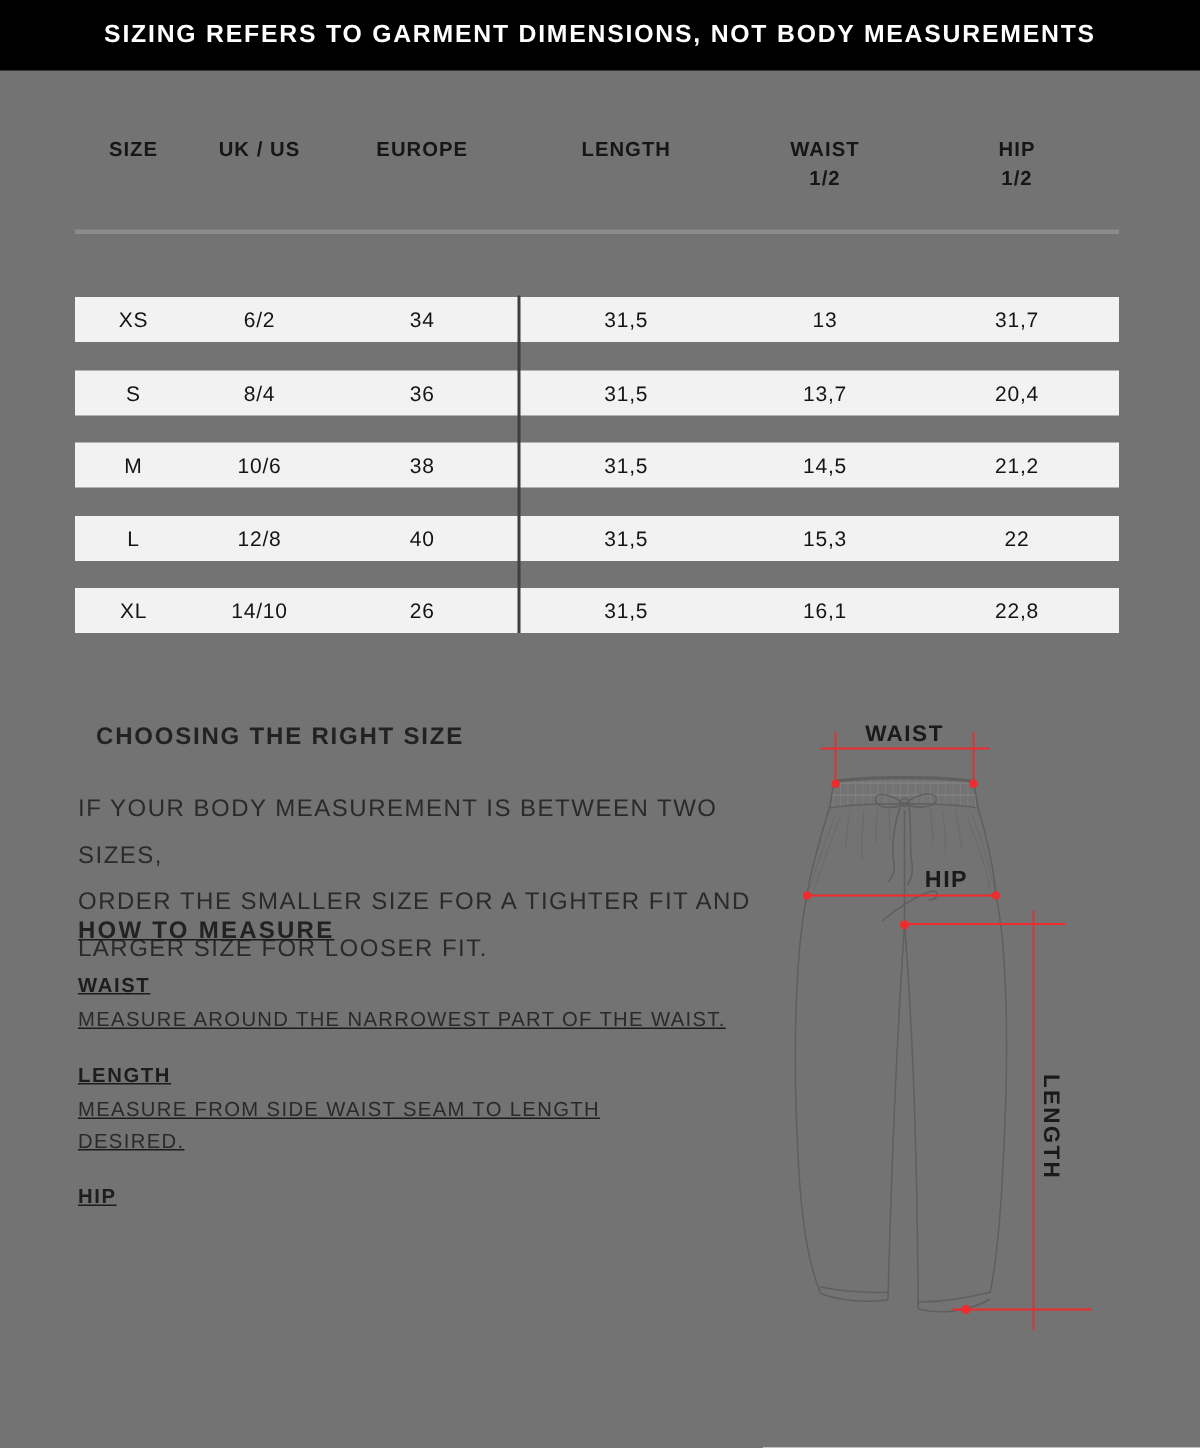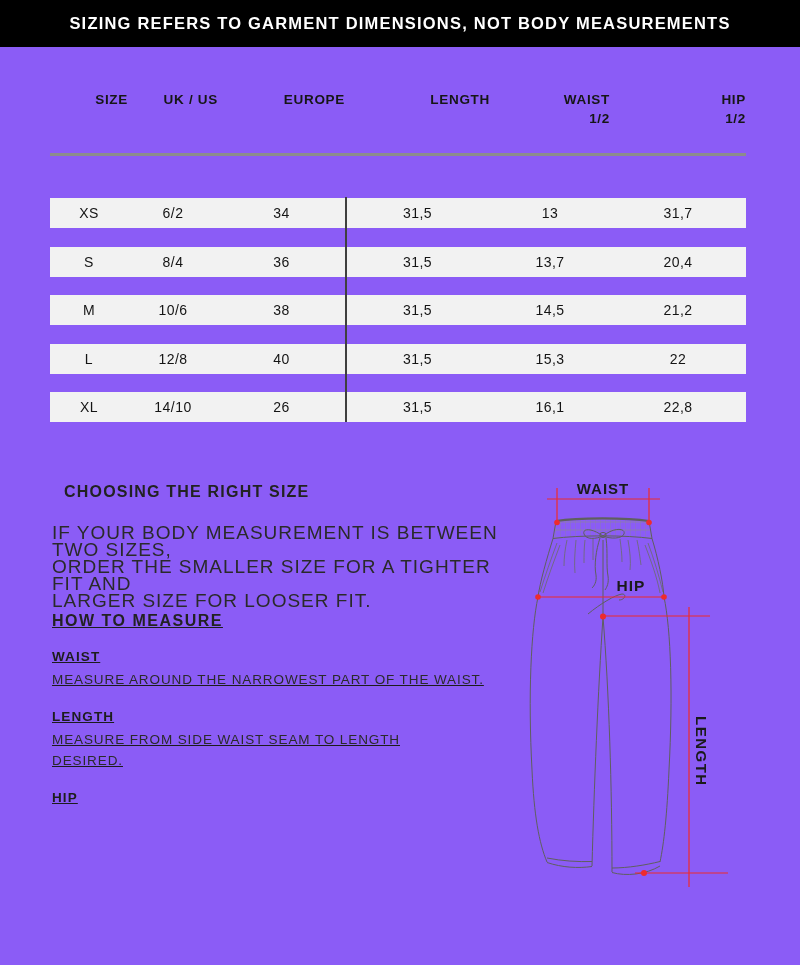--- a/index.html
+++ b/index.html
@@ -1,53 +1,53 @@
 <!DOCTYPE html>
 <html style="--red: #ee2b2d; --banner-bg: #000000; --stripe: #f2f2f2;"><head>
 <meta charset="utf-8">
 <style>
   html,body { margin:0; padding:0; background:#fff; }
   .page {
-    position:relative; width:800px; height:965px; background:#8b5cf6;
+    position:relative; width:800px; height:965px; background:#737373;
     font-family:"Liberation Sans", sans-serif; color:#1c1c1c; overflow:hidden;
   }
 
   
   .topbar {
     position:absolute; left:0; top:0; width:800px; height:47px;
     background:var(--banner-bg,#000); display:flex; align-items:center; justify-content:center;
   }
   .topbar span {
     color:#fff; font-size:16.5px; font-weight:bold; letter-spacing:1.2px; white-space:nowrap;
   }
 
   
   .table-wrap { position:absolute; left:50px; top:0; width:696px; height:430px; }
   .thead {
     position:absolute; left:0; top:90px; width:696px;
     display:grid; grid-template-columns:78px 90px 127px 145px 120px 136px;
   }
-  .th { text-align:right; font-size:13.5px; font-weight:bold; letter-spacing:0.7px; line-height:19px; color:#161616; }
+  .th { text-align:center; font-size:13.5px; font-weight:bold; letter-spacing:0.7px; line-height:19px; color:#161616; }
   .head-rule { position:absolute; left:0; top:153px; width:696px; height:2.5px; background:#8c8c8c; }
   .tbody {
     position:absolute; left:0; top:198px; width:696px;
     display:flex; flex-direction:column; gap:18.5px;align-items:center;
   }
   .tr {
     height:30px; background:var(--stripe,#f2f2f2);
     display:grid; grid-template-columns:78px 90px 127px 145px 120px 136px; align-items:center;
   }
   .td { text-align:center; font-size:14px; font-weight:500; letter-spacing:0.5px; color:#141414; }
   .vdivider { position:absolute; left:295px; top:197px; width:1.5px; height:225px; background:#3f3f3f; }
 
   
   .choose { position:absolute; left:52px; top:471px; width:460px; }
   .choose h2 { margin:12px; font-size:16px; font-weight:bold; letter-spacing:1.2px; color:#222; }
   .choose p {
-    margin:23px 0 0 0; font-size:19px; letter-spacing:1px; line-height:17px;
+    margin:23px 0 0 0; font-size:16px; letter-spacing:1px; line-height:31px;
     white-space:pre-line; color:#2a2a2a;
   }
 
   
   .measure { position:absolute; left:52px; top:612px; width:460px;text-decoration:underline; }
   .measure h2 { margin:0; font-size:16px; font-weight:bold; letter-spacing:1.5px; color:#222; }
   .m-items { margin-top:17px; }
   .m-item + .m-item { margin-top:16px; }
   .m-label { font-size:13.5px; font-weight:bold; letter-spacing:1.1px; line-height:19px; color:#1d1d1d; }
   .m-text { margin-top:3px; font-size:13.5px; letter-spacing:0.9px; line-height:21.5px; white-space:pre-line; color:#2a2a2a; }

